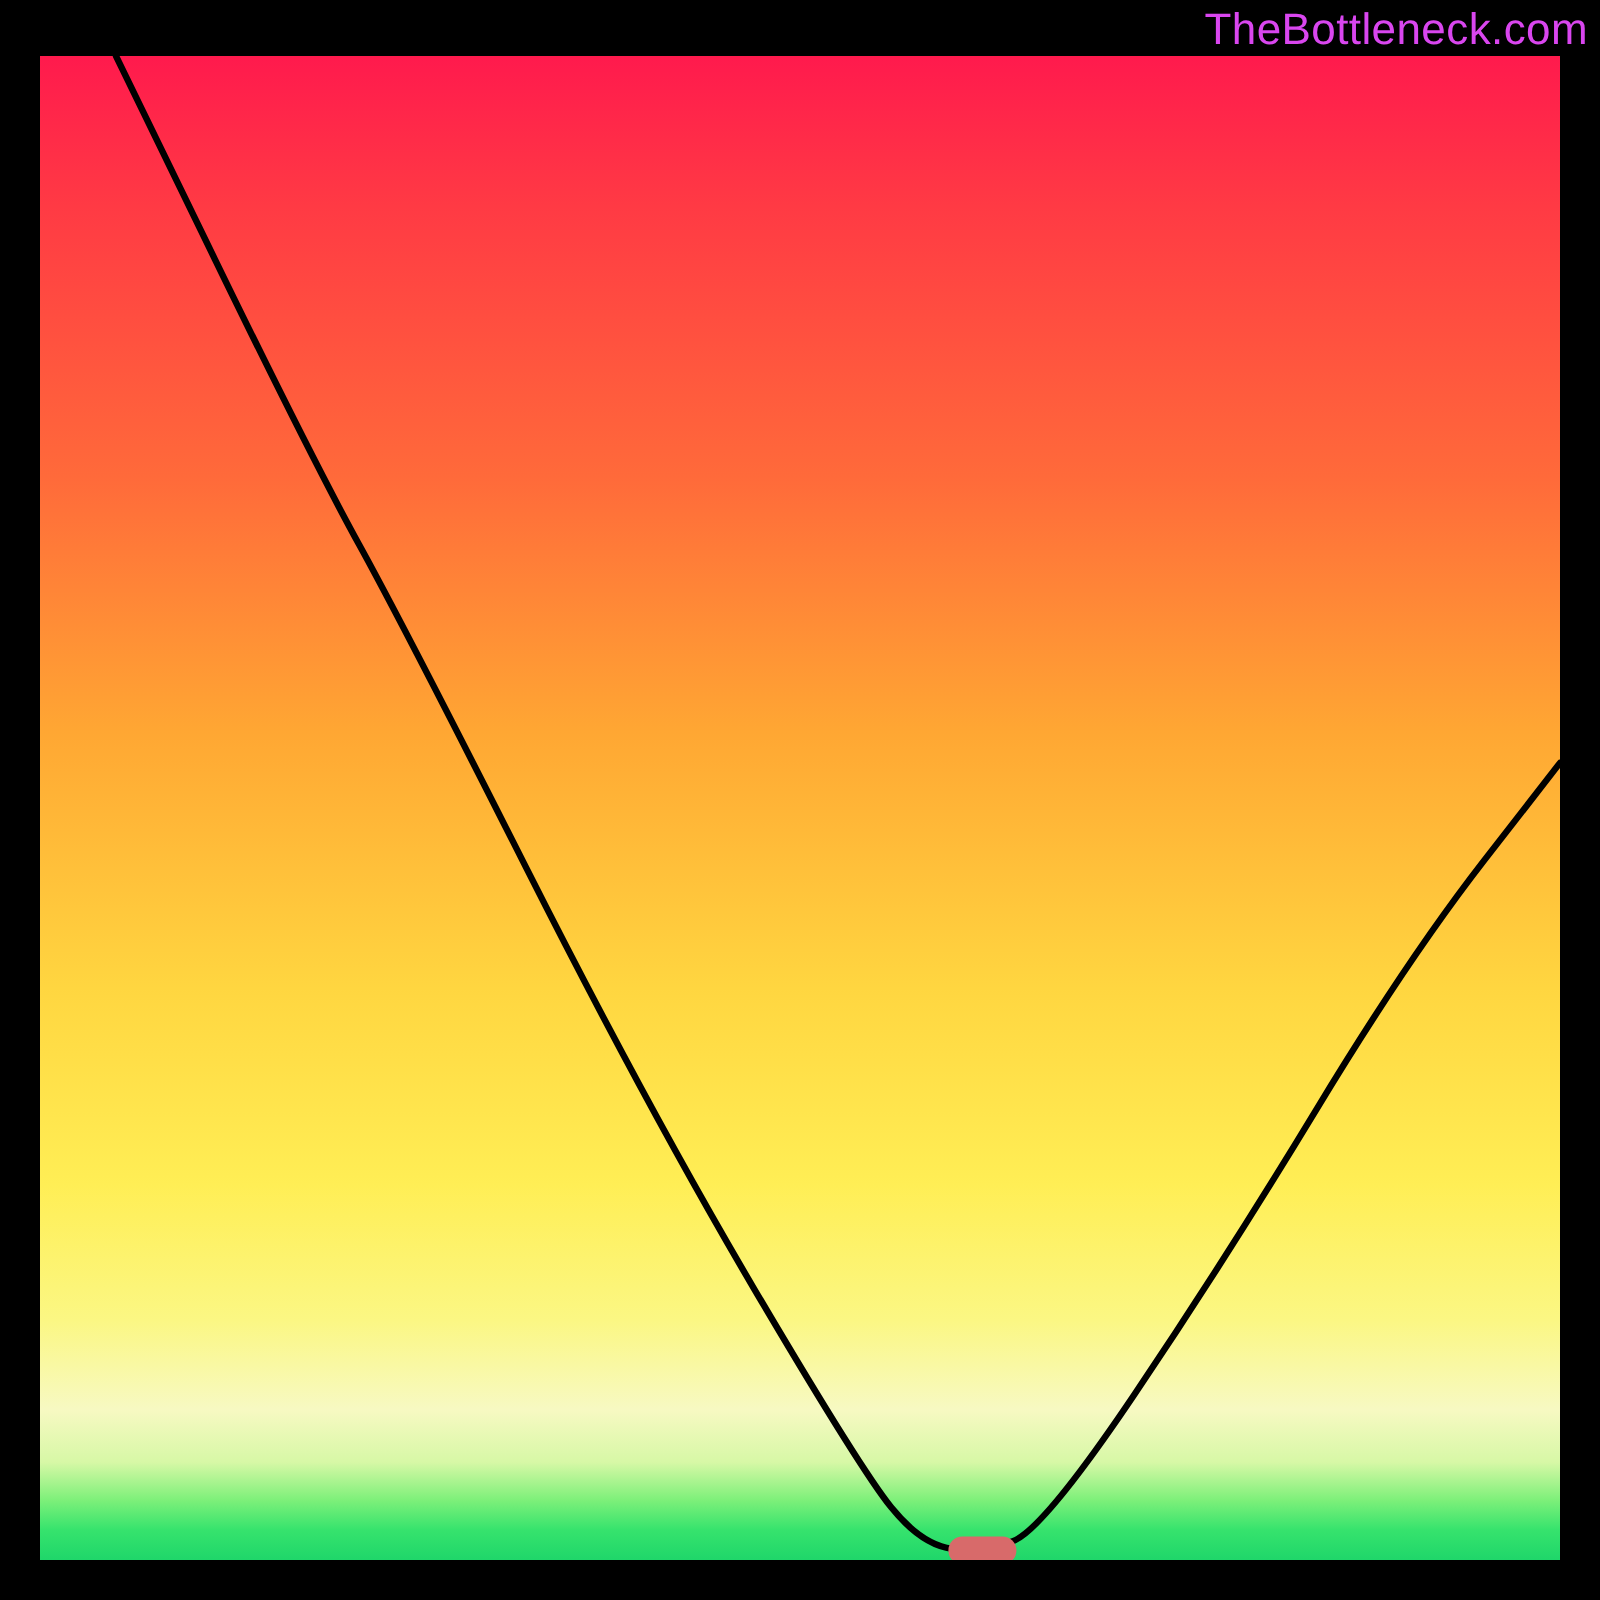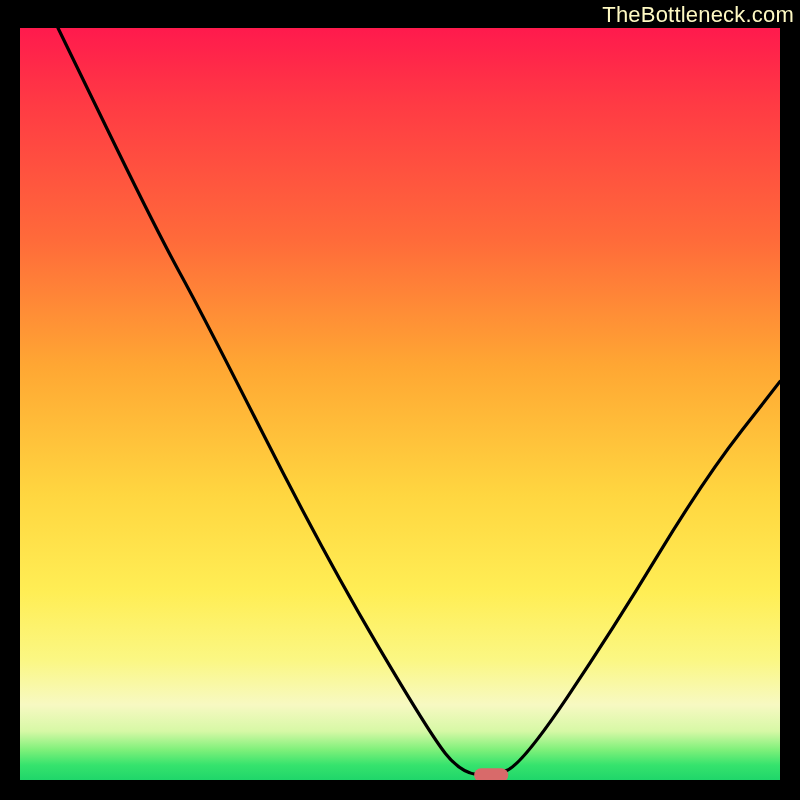--- a/index.html
+++ b/index.html
@@ -14,21 +14,21 @@
   .frame {
     position: relative;
     width: 800px;
     height: 800px;
     background: #000;
   }
   .watermark {
     position: absolute;
     top: 2px;
     right: 6px;
-    color: #fef9c3;
+    color: #d946ef;
     font-size: 22px;
     font-weight: 500;
     letter-spacing: 0.2px;
     user-select: none;
   }
   .plot {
     position: absolute;
     left: 20px;
     top: 28px;
     width: 760px;

